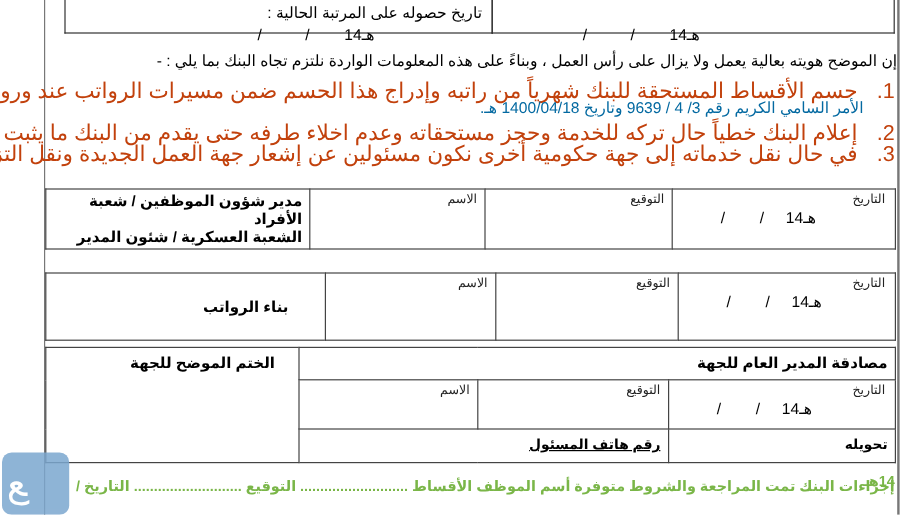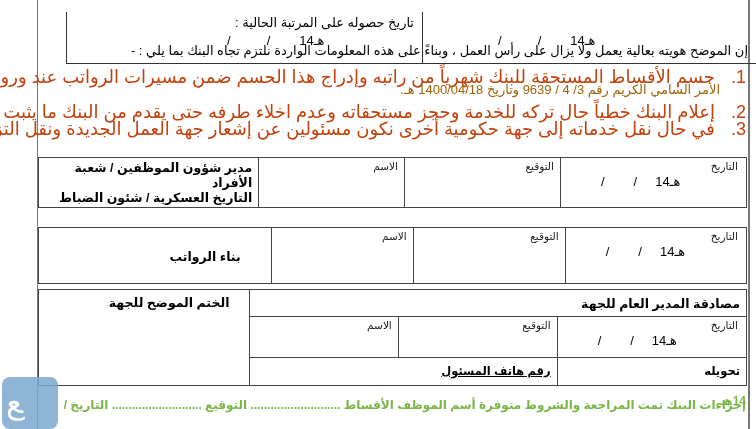--- a/index.html
+++ b/index.html
@@ -6,28 +6,28 @@
   body {
     width:756px; height:429px; overflow:hidden; background:#ffffff;
     font-family:"Liberation Sans","DejaVu Sans",sans-serif; color:#000;
     position:relative; direction:rtl;
   }
   .abs { position:absolute; }
   .page-border-left { left:37px; top:0; width:1px; height:429px; background:#777; }
   .page-border-right { left:748px; top:0; width:2px; height:429px; background:#777; }
 
   
-  .topbox { top:12px; height:52px; border:1px solid #333; border-top:none; box-sizing:border-box;margin-left:12px; }
+  .topbox { top:0; height:28px; border:1px solid #333; border-top:none; box-sizing:border-box; }
   .topbox .lbl { position:absolute; right:8px; top:3px; font-size:13px; }
   .topbox .dt { position:absolute; top:21px; font-size:13px; direction:ltr; white-space:pre; }
 
   .intro { top:43px; right:8px; font-size:13px; white-space:nowrap; }
   .item { right:10px; font-size:18px; color:#c2410c; white-space:nowrap; }
   .item .num { display:inline-block; width:26px; text-align:right; }
-  .item-cont { right:36px; font-size:13px; color:#a16207; white-space:nowrap; }
+  .item-cont { right:36px; font-size:13px; color:#0369a1; white-space:nowrap; }
 
   table.tbl { position:absolute; border-collapse:collapse; }
   table.tbl td { border:1px solid #444; vertical-align:top; padding:0; position:relative; }
   .cell-lbl { font-size:10.5px; color:#222; position:absolute; right:6px; top:2px; }
   .cell-date { font-size:13px; position:absolute; direction:ltr; white-space:pre; }
   .bold-lbl { font-weight:bold; font-size:12.5px; }
 
   .footer-line { right:10px; font-size:12px; color:#7ab648; font-weight:bold; white-space:nowrap; }
 
   .logo { left:2px; top:377px; width:56px; height:52px; background:#7ba7cf; border-radius:8px; opacity:0.85; }
@@ -71,21 +71,21 @@
       <span class="cell-date" style="left:40px; top:16px;">/        /     14هـ</span>
     </td>
     <td style="width:150px;">
       <span class="cell-lbl">التوقيع</span>
     </td>
     <td style="width:140px;">
       <span class="cell-lbl">الاسم</span>
     </td>
     <td style="width:200px; padding:2px 6px;">
       <div class="bold-lbl">مدير شؤون الموظفين / شعبة الأفراد</div>
-      <div class="bold-lbl">التاريخ العسكرية / شئون الضباط</div>
+      <div class="bold-lbl">الشعبة العسكرية / شئون المدير</div>
     </td>
   </tr>
 </tbody>
   </table>
 
 <table class="tbl" style="left:38px; top:227px; width:709px; height:57px;">
   <tbody>
       <tr>
     <td style="width:179px;">
       <span class="cell-lbl" style="right:8px;">التاريخ</span>

